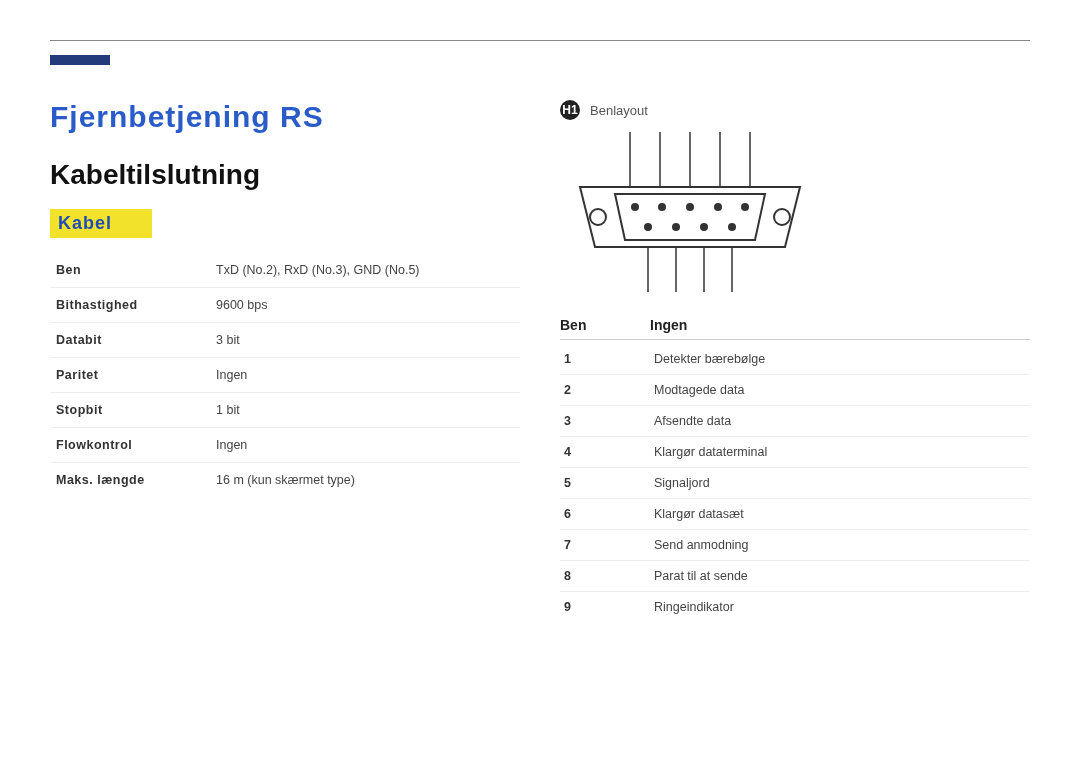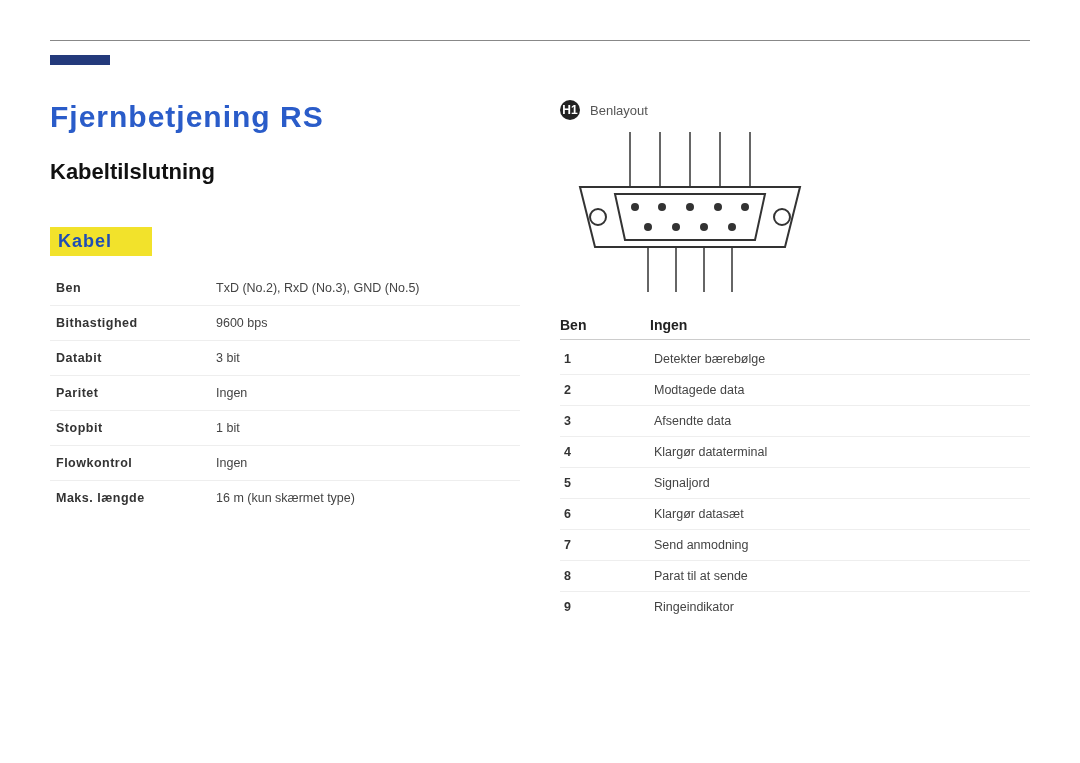--- a/index.html
+++ b/index.html
@@ -31,34 +31,33 @@
     .col { flex: 1; min-width: 0; }
     .page-title {
       color: #2a5cc9;
       font-size: 30px;
       font-weight: 600;
       letter-spacing: 1px;
       margin-bottom: 25px;
     }
     .section-title {
       color: #111;
-      font-size: 22px;
+      font-size: 28px;
       font-weight: 700;
       margin-bottom: 18px;
     }
     .pill-title {
       display: inline-block;
       background: #f2e22b;
       color: #1f4db5;
       font-size: 18px;
       font-weight: 700;
       padding: 4px 40px 4px 8px;
       margin-bottom: 15px;
       letter-spacing: 1px;
-      margin-top: 24px;
     }
     .spec-table { width: 100%; }
     .spec-row { display: flex; border-bottom: 1px solid #eee; }
     .spec-row:last-child { border-bottom: none; }
     .spec-cell { padding: 10px 6px; font-size: 12.5px; }
     .spec-cell.label { width: 160px; font-weight: 700; color: #333; letter-spacing: .5px; }
     .spec-cell.value { flex: 1; color: #444; }
     .pinlabel-row { display: flex; align-items: center; gap: 10px; margin-bottom: 12px; }
     .pinlabel-key { width: 20px; height: 20px; background: #222; color: #fff; display: flex; align-items: center; justify-content: center; font-size: 12px; font-weight: 700; border-radius: 10px; }
     .pinlabel-text { font-size: 13px; color: #555; }

